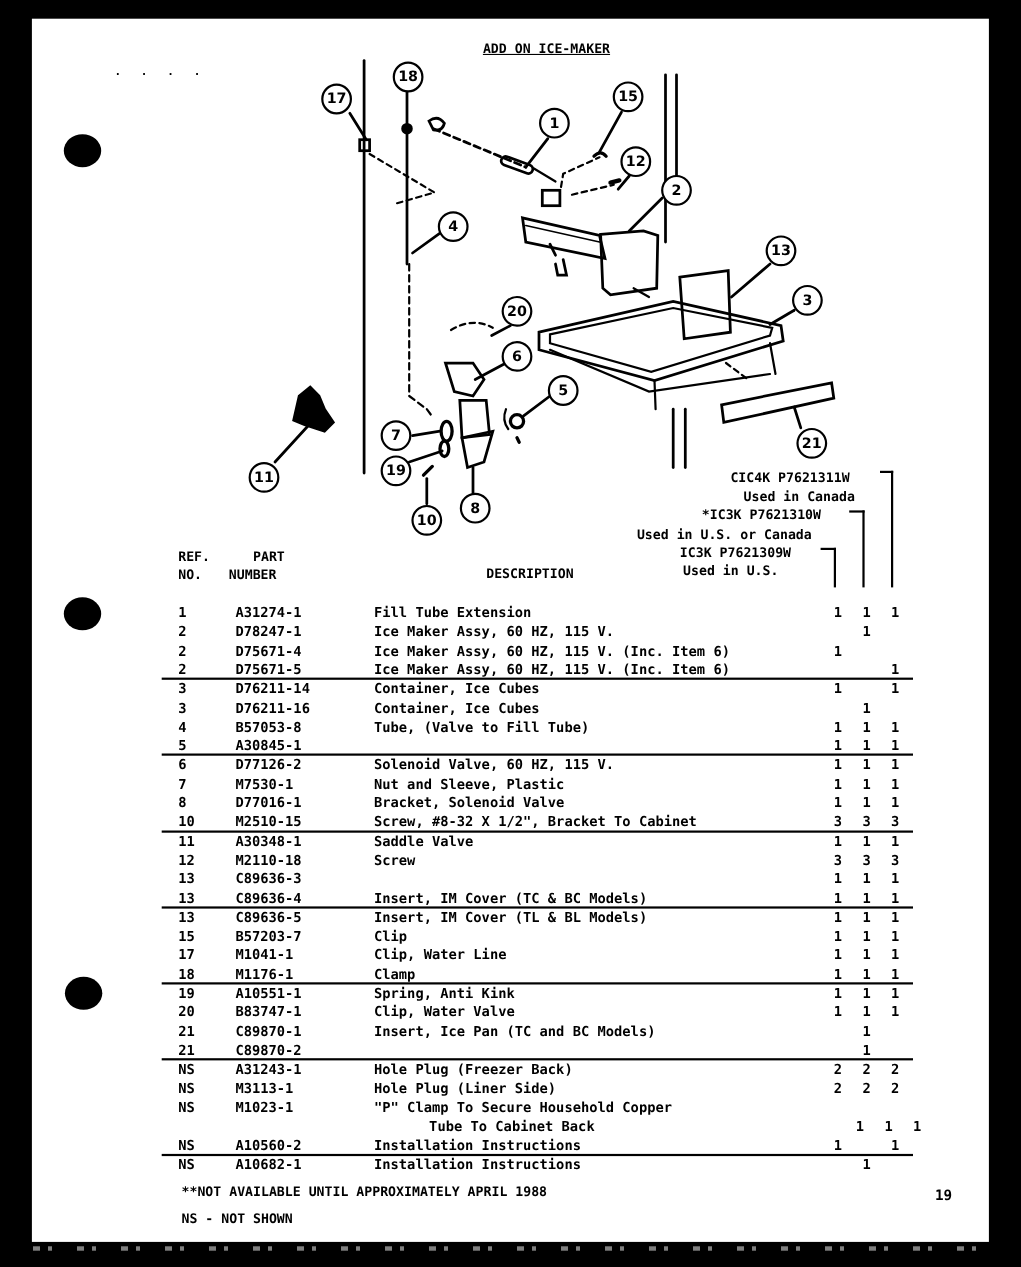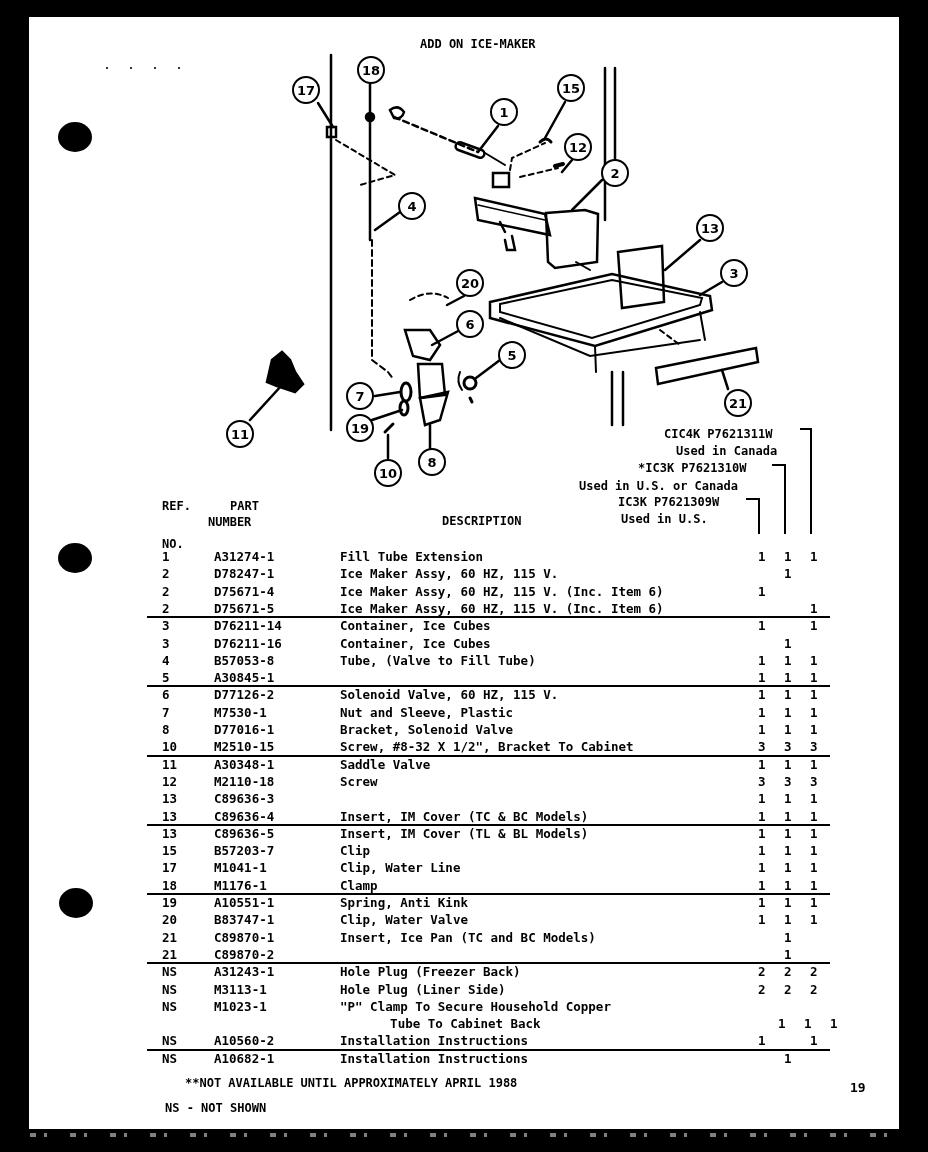--- a/index.html
+++ b/index.html
@@ -1,21 +1,21 @@
 <!DOCTYPE html>
 <html><head>
 <meta charset="utf-8">
 <style>
   html, body { margin:0; padding:0; }
   body { width:928px; height:1152px; background:#000; position:relative; overflow:hidden;
          font-family:"DejaVu Sans Mono", "Liberation Mono", monospace; color:#000; }
   .page { position:absolute; left:29px; top:17px; width:870px; height:1112px; background:#fff; }
   .hole { position:absolute; width:34px; height:30px; border-radius:50%; background:#000; }
   .dots { position:absolute; left:104px; top:60px; font-size:10px; letter-spacing:6px; font-weight:bold; }
-  .title { position:absolute; left:420px; top:37px; font-size:12px; font-weight:bold; letter-spacing:0px; }
+  .title { position:absolute; left:439px; top:37px; font-size:12px; font-weight:bold; letter-spacing:0px;text-decoration:underline; }
   svg.diagram { position:absolute; left:0; top:0; }
   .hdr { position:absolute; font-size:12px; font-weight:bold; white-space:pre; line-height:16px; }
   .row { position:absolute; left:0; width:928px; height:17px; font-size:12.5px; font-weight:bold; }
   .row span { position:absolute; top:0; white-space:pre; line-height:17px; }
   .c-ref { left:162px; }
   .c-part { left:214px; }
   .c-desc { left:340px; }
   .c-q1 { left:758px; }
   .c-q2 { left:784px; }
   .c-q3 { left:810px; }
@@ -144,21 +144,21 @@
 <div class="hdr" style="left:638px;top:460px;">*IC3K P7621310W</div>
 <div class="hdr" style="left:579px;top:478px;">Used in U.S. or Canada</div>
 <div class="hdr" style="left:618px;top:494px;">IC3K P7621309W</div>
 <div class="hdr" style="left:621px;top:511px;">Used in U.S.</div>
 
 <div class="bracket" style="left:800px;top:428px;width:10px;height:104px;"></div>
 <div class="bracket" style="left:772px;top:464px;width:12px;height:68px;"></div>
 <div class="bracket" style="left:746px;top:498px;width:12px;height:34px;"></div>
 
 <div class="hdr" style="left:162px;top:498px;">REF.</div>
-<div class="hdr" style="left:162px;top:536px;">NO.</div>
+<div class="hdr" style="left:162px;top:514px;">NO.</div>
 <div class="hdr" style="left:230px;top:498px;">PART</div>
 <div class="hdr" style="left:208px;top:514px;">NUMBER</div>
 <div class="hdr" style="left:442px;top:513px;">DESCRIPTION</div>
 
 <div id="rows">
     <div class="row" style="top: 548px;">
       <span class="c-ref">1</span>
       <span class="c-part">A31274-1</span>
       <span class="c-desc">Fill Tube Extension</span>
       <span class="c-q1">1</span>
@@ -396,16 +396,16 @@
     <div class="row" style="top: 1049.7px;">
       <span class="c-ref">NS</span>
       <span class="c-part">A10682-1</span>
       <span class="c-desc">Installation Instructions</span>
       <span class="c-q1"></span>
       <span class="c-q2">1</span>
       <span class="c-q3"></span>
     </div>
   </div>
 
-<div class="foot" style="left:165px;top:1076px;margin-left:20px;">**NOT AVAILABLE UNTIL APPROXIMATELY APRIL 1988</div>
+<div class="foot" style="left:165px;top:1076px;">**NOT AVAILABLE UNTIL APPROXIMATELY APRIL 1988</div>
 <div class="foot" style="left:165px;top:1101px;">NS - NOT SHOWN</div>
 <div class="foot" style="left:850px;top:1080px;font-size:13px;">19</div>
 <div class="bottom-noise"></div>
 
 </body></html>

